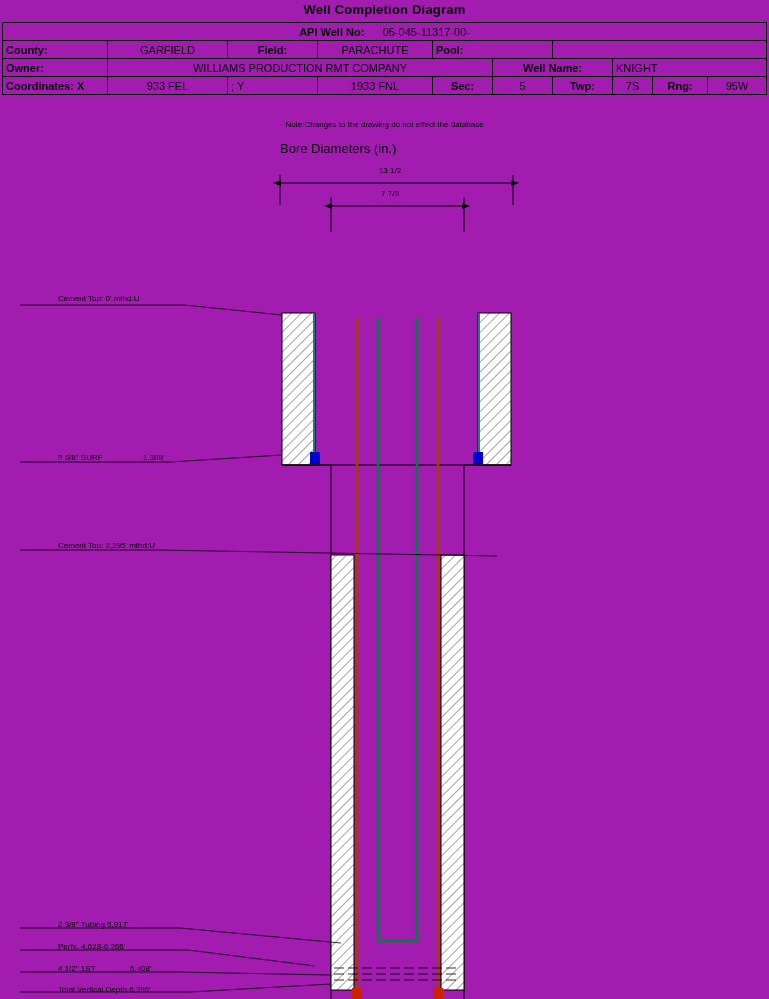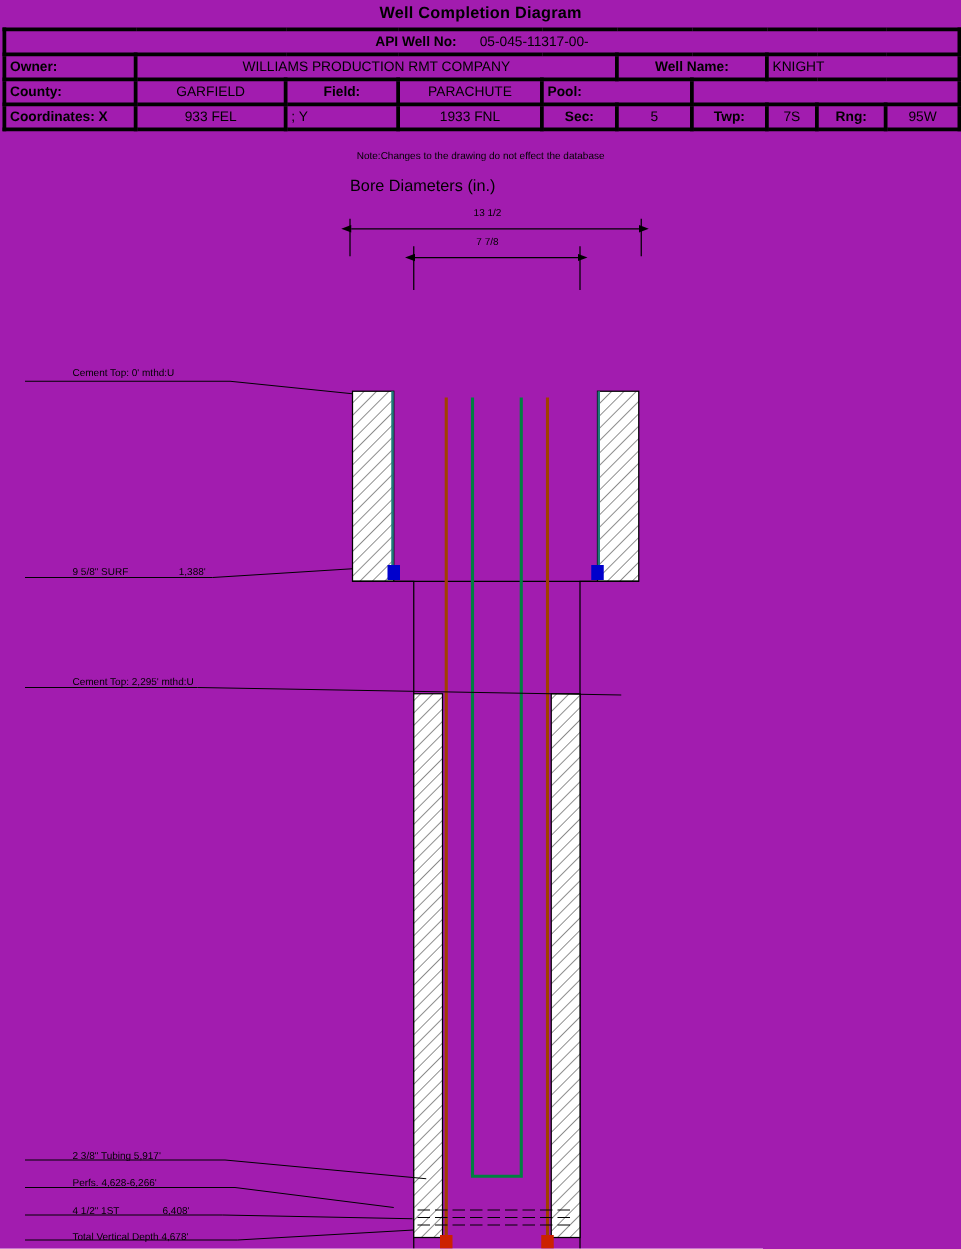--- a/index.html
+++ b/index.html
@@ -32,21 +32,21 @@
   }
   .tbl {
     position: absolute;
     left: 2px;
     top: 22px;
     width: 764px;
     border-collapse: collapse;
     table-layout: fixed;
   }
   .tbl td {
-    border: 3px solid #000000;
+    border: 1px solid #000000;
     padding: 0 3px;
     height: 17px;
     font-size: 11px;
     vertical-align: middle;
     white-space: nowrap;
     overflow: hidden;
   }
   .lbl {
     font-size: 13px;
     font-weight: bold;
@@ -114,32 +114,32 @@
     </colgroup>
     <tbody>
         <tr>
       <td colspan="10" class="ctr">
         <span class="lbl-sm">API Well No:</span>
         &nbsp;&nbsp;&nbsp;&nbsp;
         <span>05-045-11317-00-</span>
       </td>
     </tr>
     <tr>
-      <td class="lbl">Owner:</td>
-      <td colspan="4" class="ctr">WILLIAMS PRODUCTION RMT COMPANY</td>
-      <td colspan="2" class="lbl ctr">Well Name:</td>
-      <td colspan="3">KNIGHT</td>
-    </tr>
-    <tr>
       <td class="lbl">County:</td>
       <td class="ctr">GARFIELD</td>
       <td class="lbl ctr">Field:</td>
       <td class="ctr">PARACHUTE</td>
       <td colspan="2" class="lbl">Pool:</td>
       <td colspan="4"></td>
+    </tr>
+    <tr>
+      <td class="lbl">Owner:</td>
+      <td colspan="4" class="ctr">WILLIAMS PRODUCTION RMT COMPANY</td>
+      <td colspan="2" class="lbl ctr">Well Name:</td>
+      <td colspan="3">KNIGHT</td>
     </tr>
     <tr>
       <td class="lbl">Coordinates: X</td>
       <td class="ctr">933 FEL</td>
       <td>; Y</td>
       <td class="ctr">1933 FNL</td>
       <td class="lbl ctr">Sec:</td>
       <td class="ctr">5</td>
       <td class="lbl ctr">Twp:</td>
       <td class="ctr">7S</td>
@@ -263,15 +263,15 @@
 
   <div class="annot" style="left:58px; top:453px;">9 5/8" SURF</div>
   <div class="annot" style="left:143px; top:453px;">1,388'</div>
 
   <div class="annot" style="left:58px; top:541px;">Cement Top: 2,295' mthd:U</div>
 
   <div class="annot" style="left:58px; top:920px;">2 3/8" Tubing 5,917'</div>
   <div class="annot" style="left:58px; top:942px;">Perfs. 4,628-6,266'</div>
   <div class="annot" style="left:58px; top:964px;">4 1/2" 1ST</div>
   <div class="annot" style="left:130px; top:964px;">6,408'</div>
-  <div class="annot" style="left:58px; top:985px;">Total Vertical Depth 4,678'</div>
+  <div class="annot" style="left:58px; top:985px;">Total Vertical Depth 6,396'</div>
 
 </div>
 
 </body></html>

